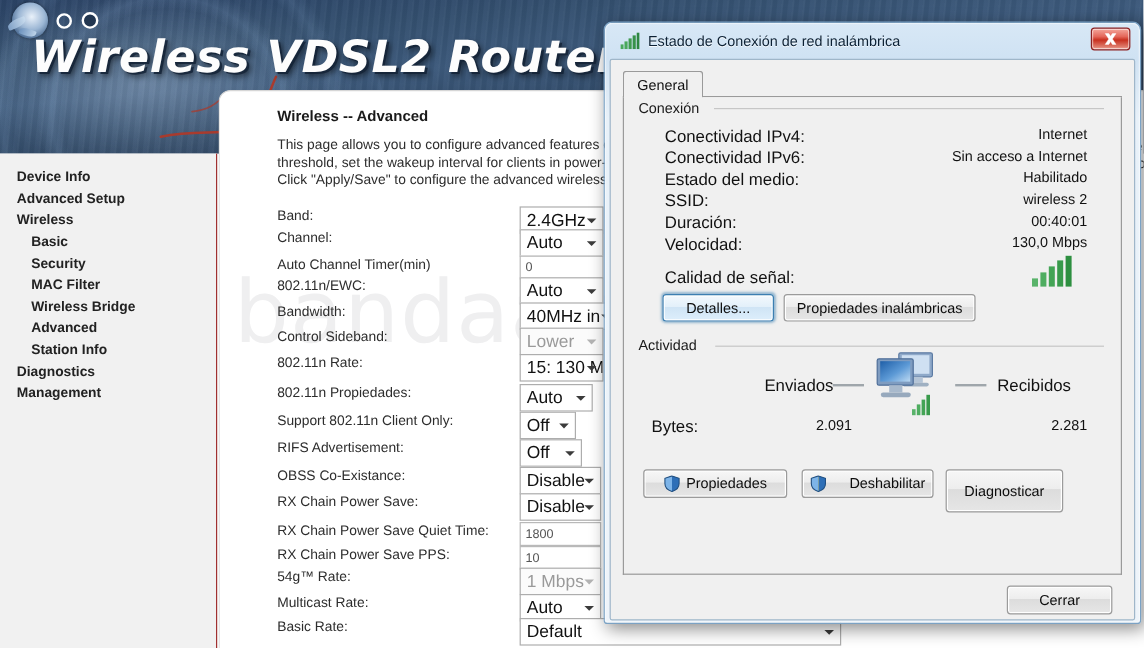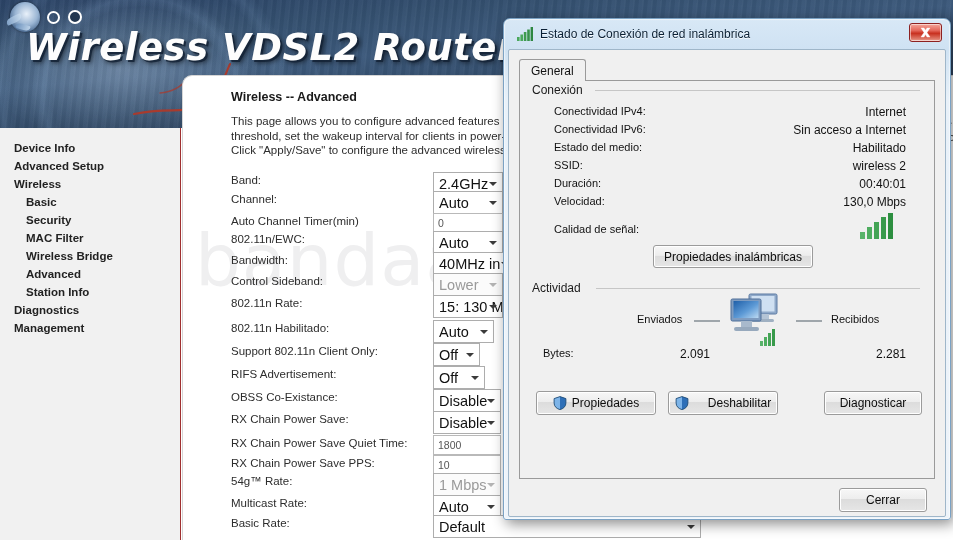--- a/index.html
+++ b/index.html
@@ -270,21 +270,21 @@
     background: #f0f0f0;
     padding-right: 6px;
     z-index: 2;
   }
   .grp-rule {
     position: absolute;
     height: 1px; background: #c6c6c6;
   }
   .kv-label {
     position: absolute;
-    font-size: 11px; color: #111111;
+    font-size: 14px; color: #111111;
     white-space: nowrap;
   }
   .kv-value {
     position: absolute;
     font-size: 12px; color: #111111;
     text-align: right;
     white-space: nowrap;
   }
   .w-btn {
     position: absolute;
@@ -396,21 +396,21 @@
           <span class="caret"></span>
         </div>
       </div>
       <div class="rt-label" style="top: 297px;">802.11n Rate:</div>
       <div class="rt-field" style="top: 295px; width: 70px;">
         <div class="r-select" style="width: 70px;">
           <span>15: 130 M</span>
           <span class="caret"></span>
         </div>
       </div>
-      <div class="rt-label" style="top: 322px;">802.11n Habilitado:</div>
+      <div class="rt-label" style="top: 322px;">802.11n Propiedades:</div>
       <div class="rt-field" style="top: 320px; width: 61px;">
         <div class="r-select" style="width: 61px;">
           <span>Auto</span>
           <span class="caret"></span>
         </div>
       </div>
       <div class="rt-label" style="top: 345px;">Support 802.11n Client Only:</div>
       <div class="rt-field" style="top: 343px; width: 47px;">
         <div class="r-select" style="width: 47px;">
           <span>Off</span>
@@ -523,20 +523,23 @@
 
       <div class="kv-label" style="left:34px; top:142px;">Calidad de señal:</div>
       <svg style="position:absolute; left:340px; top:132px;" width="36" height="26" viewBox="0 0 36 26">
         <rect x="0" y="19" width="5" height="7" fill="#59b36a"></rect>
         <rect x="7" y="14" width="5" height="12" fill="#4ead60"></rect>
         <rect x="14" y="9" width="5" height="17" fill="#43a455"></rect>
         <rect x="21" y="4" width="5" height="22" fill="#389a4b"></rect>
         <rect x="28" y="0" width="5" height="26" fill="#2d8f40"></rect>
       </svg>
 
+      <div class="w-btn focused" style="left:32px; top:164px; width:93px; height:23px;">
+        <span>Detalles...</span>
+      </div>
       <div class="w-btn" style="left:133px; top:164px; width:160px; height:23px;">
         <span>Propiedades inalámbricas</span>
       </div>
 
       <div class="grp-title" style="left:12px; top:200px;">Actividad</div>
       <div class="grp-rule" style="left:76px; top:207px; right:14px;"></div>
 
       <div class="kv-label" style="left:117px; top:232px;">Enviados</div>
       <div class="act-line" style="left:174px; top:239px; width:26px;"></div>
 
@@ -580,21 +583,21 @@
       </div>
       <div class="w-btn" style="left:148px; top:310px; width:110px; height:24px;gap:19px;">
         <svg class="shield-ico" viewBox="0 0 14 14">
           <path d="M7 0.6 L12.9 2.6 V7 C12.9 10.4 10.4 12.7 7 13.6 C3.6 12.7 1.1 10.4 1.1 7 V2.6 Z" fill="#f0c419"></path>
           <path d="M7 0.6 L12.9 2.6 V7 C12.9 10.4 10.4 12.7 7 13.6 Z" fill="#2e6fb7"></path>
           <path d="M7 0.6 L1.1 2.6 V7 C1.1 10.4 3.6 12.7 7 13.6 Z" fill="#7db4e8"></path>
           <path d="M7 0.6 L12.9 2.6 V7 C12.9 10.4 10.4 12.7 7 13.6 C3.6 12.7 1.1 10.4 1.1 7 V2.6 Z" fill="none" stroke="#1f4f85" stroke-width="0.9"></path>
         </svg>
         <span>Deshabilitar</span>
       </div>
-      <div class="w-btn" style="left:268px; top:310px; width:98px; height:24px;margin-left:36px;">
+      <div class="w-btn" style="left:268px; top:310px; width:98px; height:36px;">
         <span>Diagnosticar</span>
       </div>
     </div>
 
     <div class="w-btn" style="left:330px; top:438px; width:88px; height:24px;">
       <span>Cerrar</span>
     </div>
   </div>
 </div>
 

